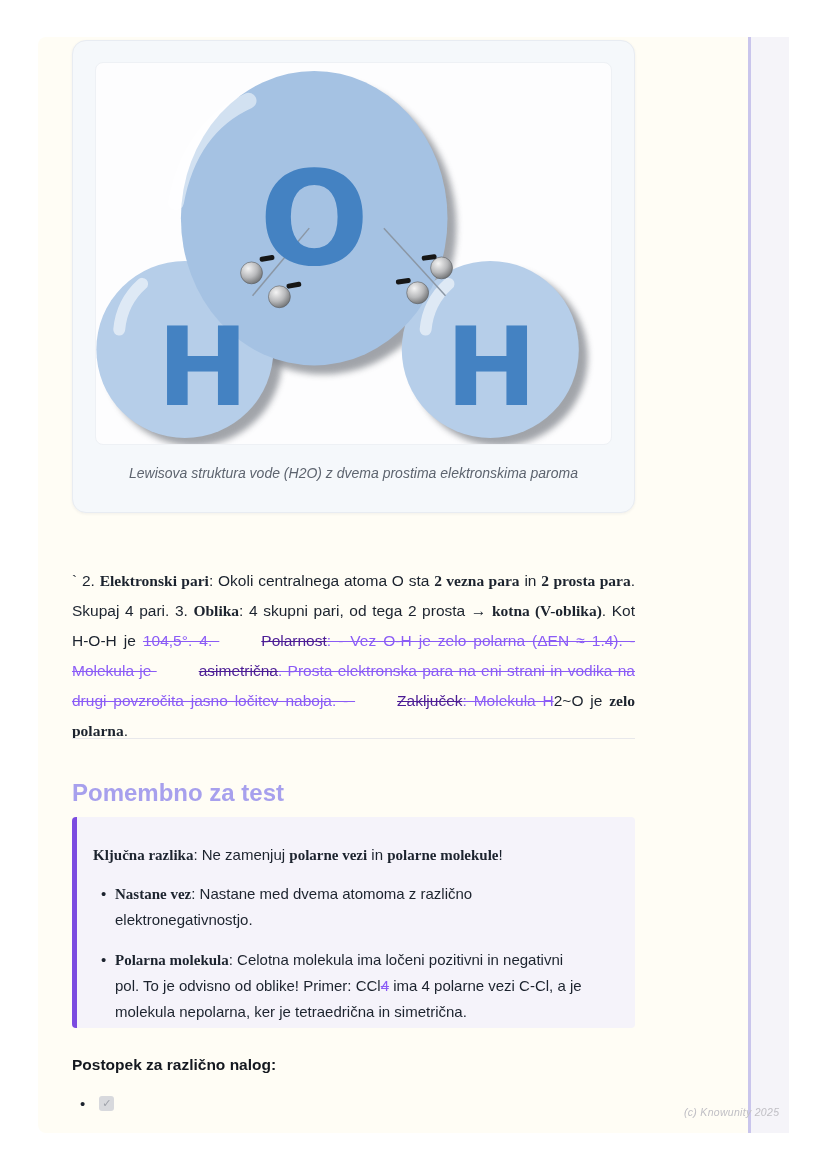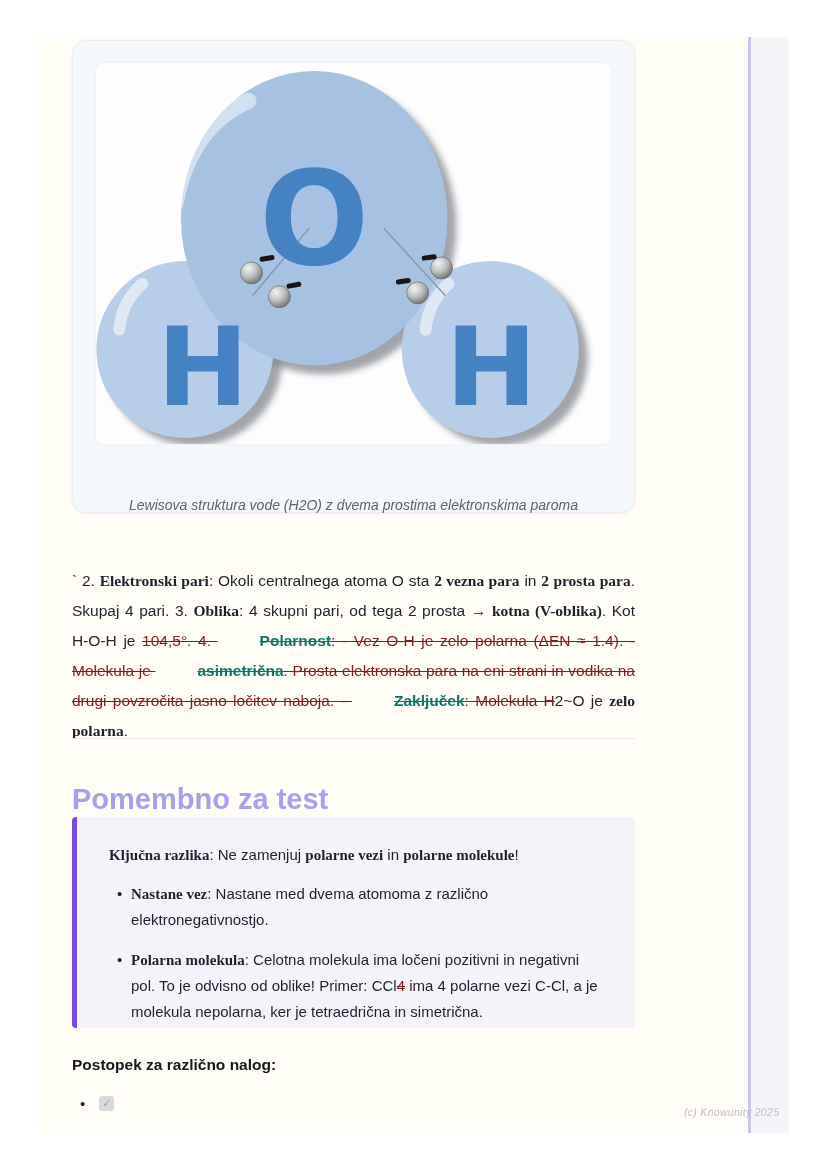--- a/index.html
+++ b/index.html
@@ -9,37 +9,37 @@
   .side-strip{position:absolute;left:751px;top:37px;width:38px;height:1096px;background:#f5f4f9;}
   .scroll-line{position:absolute;left:748px;top:37px;width:3px;height:1096px;background:#c9c5ec;z-index:4;}
 
   
   .figure-card{position:absolute;left:34px;top:3px;width:563px;height:473px;background:#f5f8fb;
     border:1px solid #e8ecf2;border-radius:14px;box-shadow:0 1px 3px rgba(30,40,60,.06);box-sizing:border-box;}
   .figure-inner{position:absolute;left:22px;top:21px;width:517px;height:383px;background:#fdfdfe;
     border:1px solid #eef1f5;border-radius:8px;box-sizing:border-box;overflow:hidden;}
   .figure-inner svg{display:block;width:100%;height:100%;}
   .figure-caption{position:absolute;left:0;top:424px;width:100%;text-align:center;
-    font-style:italic;font-size:14px;color:#5d646f;margin-top:32px;}
+    font-style:italic;font-size:14px;color:#5d646f;}
 
   
   .notes-paragraph{position:absolute;left:34px;top:513px;width:563px;font-size:15.5px;
     line-height:30px;color:#1c232e;text-align:justify;}
   .seg-n{font-weight:400;}
   .seg-b{font-weight:700;font-family:Liberation Serif, serif;}
-  .seg-s{color:#7f1d1d;text-decoration:line-through;}
-  .seg-sb{color:#0f766e;font-weight:700;text-decoration:line-through;margin-left:42px;}
+  .seg-s{color:#8b5cf6;text-decoration:line-through;}
+  .seg-sb{color:#4c1d95;font-weight:400;text-decoration:line-through;margin-left:42px;}
 
   .divider{position:absolute;left:34px;top:701px;width:563px;height:1px;background:#e8e8eb;}
 
-  .section-heading{position:absolute;left:34px;top:722px;font-size:29px;font-weight:700;color:#a7a0ed;}
+  .section-heading{position:absolute;left:34px;top:722px;font-size:24px;font-weight:700;color:#a7a0ed;}
 
   
   .callout{position:absolute;left:34px;top:780px;width:563px;height:211px;box-sizing:border-box;
-    background:#f5f3fa;border-left:5px solid #7b4be0;border-radius:4px;padding:26px 30px 20px 32px;
+    background:#f5f3fa;border-left:5px solid #7b4be0;border-radius:4px;padding:26px 30px 20px 16px;
     font-size:15px;color:#1c232e;}
   .callout-title{line-height:24px;}
   .callout-list{margin:14px 0 0 0;padding:0;list-style:none;}
   .callout-bullet{display:flex;margin-bottom:14px;line-height:26px;}
   .bullet-dot{width:22px;flex:0 0 22px;padding-left:8px;box-sizing:border-box;font-size:15px;}
   .callout-bullet .bullet-text{width:470px;}
 
   
   .procedure-heading{position:absolute;left:34px;top:1019px;font-size:15.5px;font-weight:700;color:#14181f;}
   .check-row{position:absolute;left:42px;top:1058px;display:flex;align-items:center;font-size:15.5px;color:#1c232e;}

